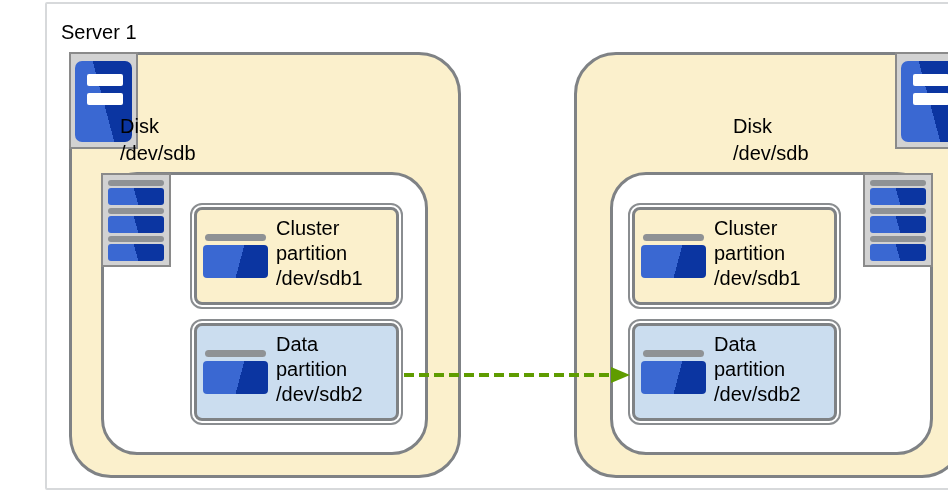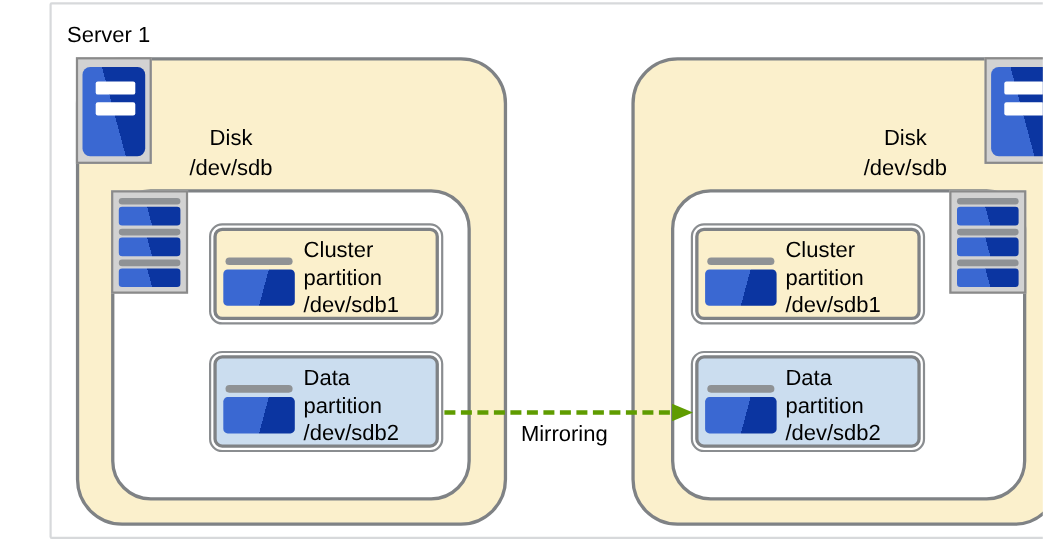--- a/index.html
+++ b/index.html
@@ -13,41 +13,41 @@
   }
   .server-label { position:absolute; top:20px; font-size:20px; line-height:25px; color:#000; }
   .server-box {
     position:absolute; top:52px; height:426px; box-sizing:border-box;
     background:#fbf0cc; border:3px solid #7f8285; border-radius:42px;
   }
   .inner-box {
     position:absolute; top:172px; height:283px; box-sizing:border-box;
     background:#ffffff; border:3px solid #7f8285; border-radius:36px;
   }
-  .disk-label { position:absolute; top:113px; width:180px; text-align:center;
+  .disk-label { position:absolute; top:113px; width:180px; 
     font-size:20px; line-height:27px; color:#000; }
 
   
   .icon-frame {
     position:absolute; box-sizing:border-box;
     background:#d2d2d2; border:2px solid #8a8a8a;
   }
   .tower {
     position:absolute; left:4px; top:7px; width:57px; height:81px; border-radius:7px;
     background:linear-gradient(75deg,#3a68d2 50%,#0b35a1 50%);
   }
   .tower-bar { position:absolute; left:12px; width:36px; height:12px; border-radius:2px; background:#fff; }
   .tower-bar.b1 { top:13px; } .tower-bar.b2 { top:32px; }
 
   .stack-bar { position:absolute; left:5px; width:56px; border-radius:3px; }
   .stack-bar.gray { height:6px; background:#8f9295; }
   .stack-bar.blue { height:17px; background:linear-gradient(75deg,#3a68d2 50%,#0b35a1 50%); }
 
   
-  .pbox { position:absolute; width:213px; height:92px; }
+  .pbox { position:absolute; width:213px; height:106px; }
   .pbox-outer { position:absolute; inset:0; background:#ffffff; border:2px solid #8a8d90; border-radius:12px; box-sizing:border-box; }
   .pbox-inner { position:absolute; inset:4px; border:3px solid #7f8285; border-radius:8px; box-sizing:border-box; }
   .pbox-inner.cream { background:#fbf0cc; }
   .pbox-inner.blue  { background:#cbddef; }
   .pi-bar  { position:absolute; left:15px; top:31px; width:61px; height:7px; border-radius:3.5px; background:#8f9295; }
   .pi-rect { position:absolute; left:13px; top:42px; width:65px; height:33px; border-radius:4px;
              background:linear-gradient(105deg,#3a68d2 56%,#0b35a1 56%); }
   .ptext { position:absolute; left:86px; top:13px; font-size:20px; line-height:25px; color:#000; white-space:nowrap; }
 
   .mirror-label { position:absolute; left:390px; top:383px; width:160px; text-align:center;
@@ -160,15 +160,14 @@
       <div>partition</div>
       <div>/dev/sdb2</div>
     </div>
   </div>
 
   <svg class="arrow" width="250" height="26" viewBox="0 0 250 26">
     <line x1="11" y1="13" x2="219" y2="13" stroke="#5F9C00" stroke-width="4" stroke-dasharray="10 5"></line>
     <polygon points="218,5 237,13 218,21" fill="#5F9C00"></polygon>
   </svg>
 
-  <div class="mirror-label">Mirroring</div>
 
 </div>
 
 </body></html>

